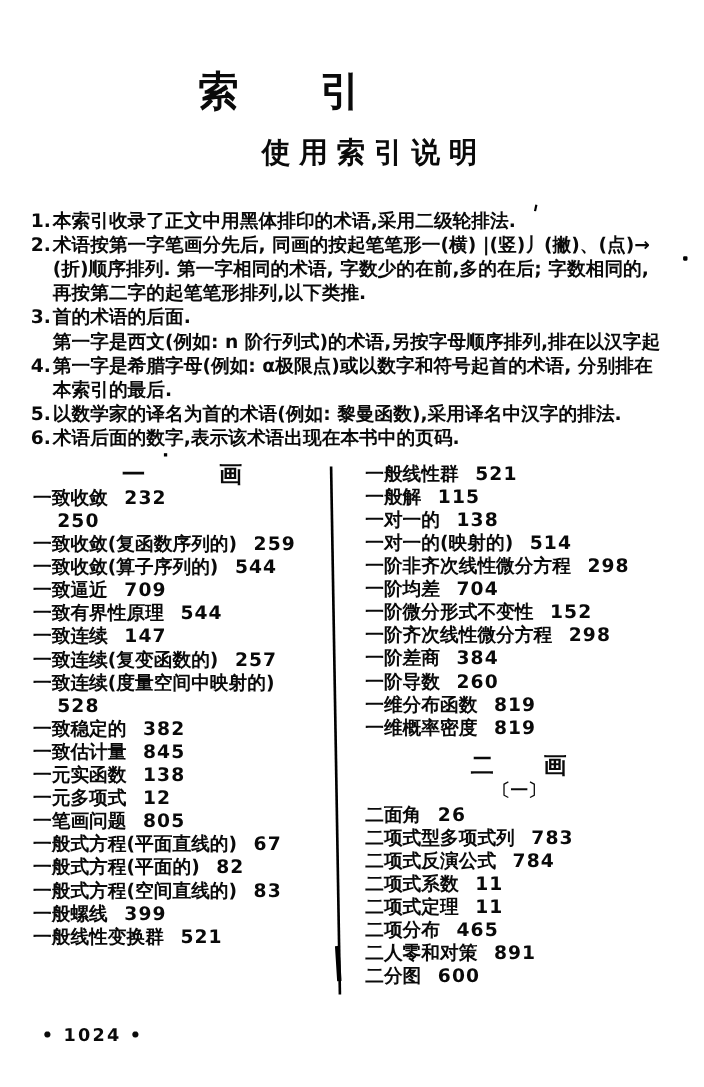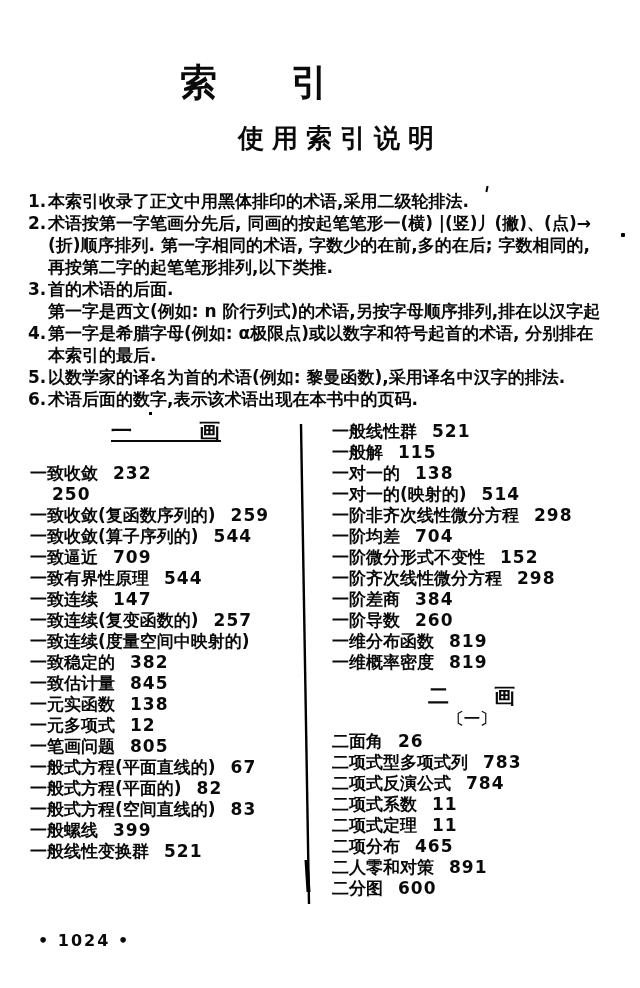--- a/index.html
+++ b/index.html
@@ -31,21 +31,21 @@
   .index{
     position:absolute;top:421px;left:30px;width:582px;
     display:flex;font-size:17px;font-weight:bold;line-height:21px;
   }
   .col-left{width:272px;}
   .col-right{width:280px;margin-left:30px;}
   .sec-header{
     text-align:center;font-size:21px;font-weight:bold;
     white-space:pre;letter-spacing:1px;
   }
-  .col-left .sec-header{margin-bottom:21px;text-decoration:underline;}
+  .col-left .sec-header{margin-bottom:1px;}
   .col-right .sec-header{margin-top:13px;margin-bottom:1px;}
   .sub-marker{text-align:center;font-size:16px;margin-bottom:2px;white-space:pre;}
   .entry{white-space:nowrap;}
   .term{}
   .pg{margin-left:15px;letter-spacing:1px;}
   .entry.wrap{white-space:normal;}
   .entry.wrap .pg{display:block;margin-left:22px;}
   .footer-pageno{
     position:absolute;left:38px;top:931px;
     font-size:16px;font-weight:bold;letter-spacing:2px;white-space:pre;
@@ -110,21 +110,21 @@
     <div class="sec-header">一　　　画</div>
     <div>
         <div class="entry"><span class="term">一致收敛</span><span class="pg">232</span></div>
         <div class="entry wrap"><span class="pg">250</span></div>
         <div class="entry"><span class="term">一致收敛(复函数序列的)</span><span class="pg">259</span></div>
         <div class="entry"><span class="term">一致收敛(算子序列的)</span><span class="pg">544</span></div>
         <div class="entry"><span class="term">一致逼近</span><span class="pg">709</span></div>
         <div class="entry"><span class="term">一致有界性原理</span><span class="pg">544</span></div>
         <div class="entry"><span class="term">一致连续</span><span class="pg">147</span></div>
         <div class="entry"><span class="term">一致连续(复变函数的)</span><span class="pg">257</span></div>
-        <div class="entry wrap"><span class="term">一致连续(度量空间中映射的)</span></div>
+        <div class="entry wrap"><span class="term">一致连续(度量空间中映射的)</span><span class="pg">528</span></div>
         <div class="entry"><span class="term">一致稳定的</span><span class="pg">382</span></div>
         <div class="entry"><span class="term">一致估计量</span><span class="pg">845</span></div>
         <div class="entry"><span class="term">一元实函数</span><span class="pg">138</span></div>
         <div class="entry"><span class="term">一元多项式</span><span class="pg">12</span></div>
         <div class="entry"><span class="term">一笔画问题</span><span class="pg">805</span></div>
         <div class="entry"><span class="term">一般式方程(平面直线的)</span><span class="pg">67</span></div>
         <div class="entry"><span class="term">一般式方程(平面的)</span><span class="pg">82</span></div>
         <div class="entry"><span class="term">一般式方程(空间直线的)</span><span class="pg">83</span></div>
         <div class="entry"><span class="term">一般螺线</span><span class="pg">399</span></div>
         <div class="entry"><span class="term">一般线性变换群</span><span class="pg">521</span></div>

